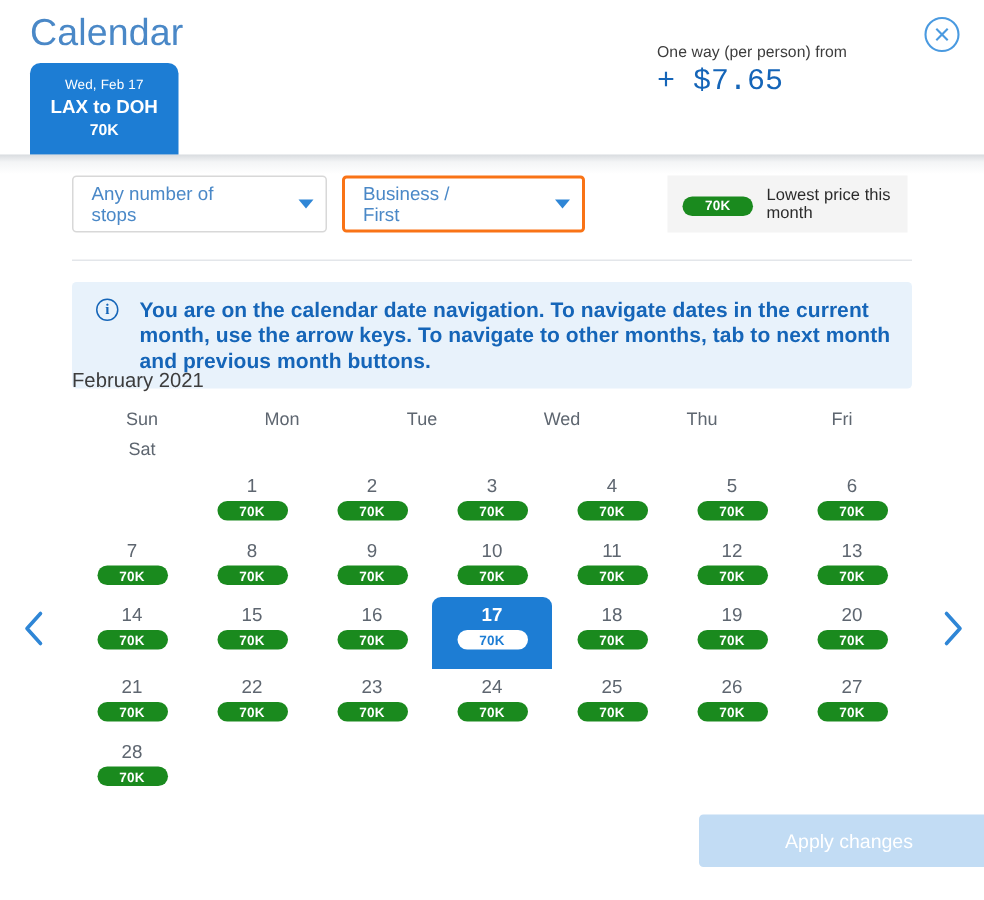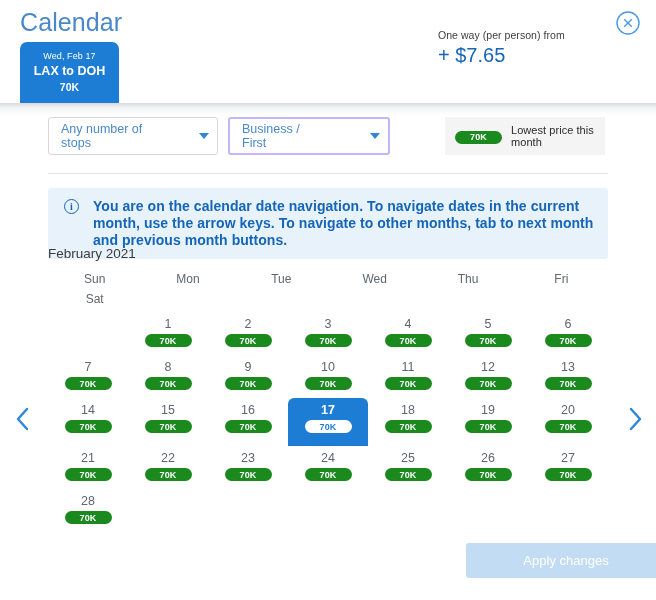--- a/index.html
+++ b/index.html
@@ -40,37 +40,37 @@
     color: #fff;
     padding-top: 8px;
   }
   .fc-date { font-size: 9px; font-weight: 400; line-height: 12px; letter-spacing: 0.1px; }
   .fc-route { font-size: 12.5px; font-weight: 700; line-height: 17px; margin-top: 1px; }
   .fc-miles { font-size: 10.5px; font-weight: 700; line-height: 14px; }
 
   .price-block { position: absolute; left: 438px; top: 28px; }
   .price-label { font-size: 10.5px; color: #3d3d3d; line-height: 14px; letter-spacing: 0.05px; }
   .price-miles { font-size: 20px; color: #1565b8; line-height: 26px; font-weight: 400; margin-top: 2px; }
-  .price-fee { font-size: 20px; color: #1565b8; line-height: 26px; font-weight: 400; }
+  .price-fee { font-size: 20px; color: #1565b8; line-height: 26px; font-weight: 400; font-family: Liberation Mono, monospace; }
 
   
   .filters { position: absolute; left: 0; top: 117px; width: 656px; height: 46px; }
   .select {
     position: absolute; top: 0;
     height: 38px;
     background: #fff;
     border: 1px solid #d8d8d8;
     border-radius: 3px;
     display: flex; align-items: center;
     padding: 0 8px 0 12px;
     cursor: pointer;
     gap: 48px;
   }
   .select.stops { left: 48px; width: 170px; }
-  .select.cabin { left: 228px; width: 162px; border: 2px solid #c4b5fd; }
+  .select.cabin { left: 228px; width: 162px; border: 2px solid #f97316; }
   .select-text { font-size: 12.5px; color: #4a88c7; flex: 1; }
   .caret {
     width: 0; height: 0;
     border-left: 5px solid transparent;
     border-right: 5px solid transparent;
     border-top: 6px solid #2f86d6;
     margin-left: 6px;
   }
   .legend {
     position: absolute; left: 445px; top: 0;

